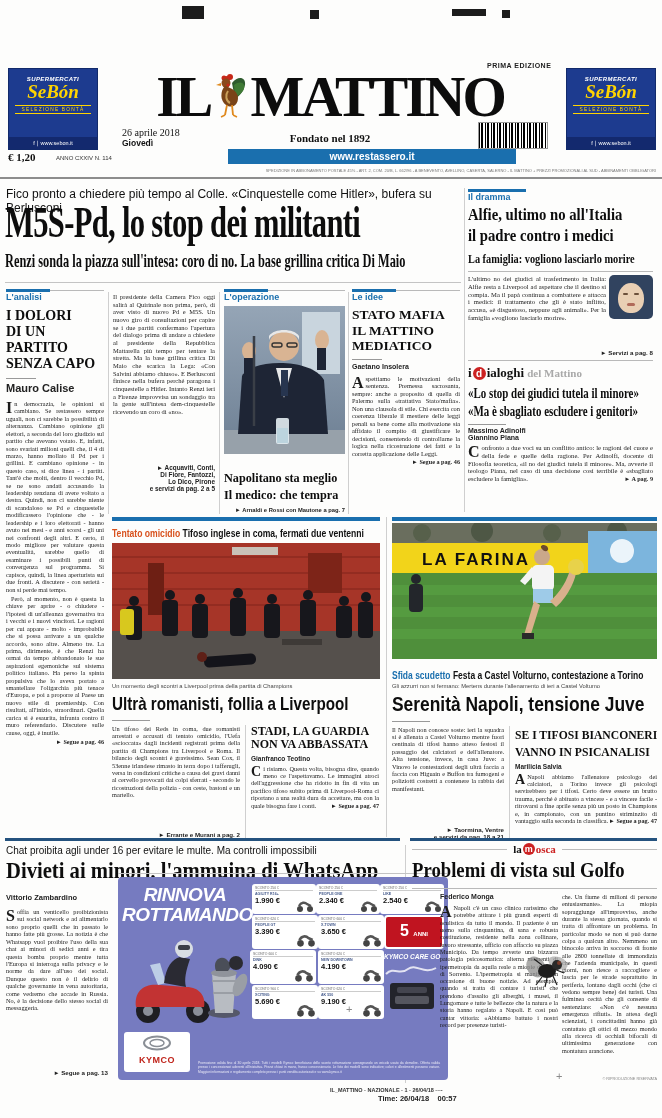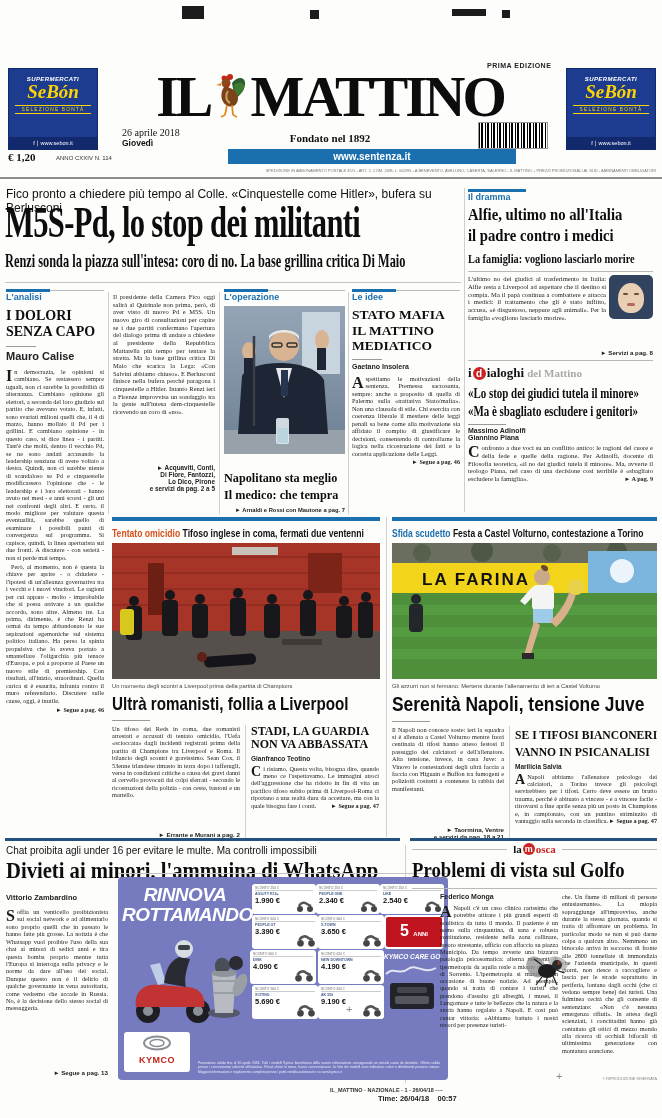--- a/index.html
+++ b/index.html
@@ -90,21 +90,21 @@
 
   <div class="abs" style="left:122px;top:127px;">
     <div class="serif" style="font-size:10px;">26 aprile 2018</div>
     <div class="sans" style="font-size:8.5px;font-weight:bold;">Giovedì</div>
   </div>
   <div class="abs serif" style="left:250px;top:132px;width:160px;text-align:center;font-size:11px;font-weight:bold;">Fondato nel 1892</div>
   <div class="abs barcode" style="left:478px;top:122px;width:68px;height:25px;"></div>
 
   <div class="abs serif" style="left:8px;top:151px;font-size:11px;font-weight:bold;">€ 1,20</div>
   <div class="abs sans" style="left:56px;top:155px;font-size:6px;color:#333;">ANNO CXXIV N. 114</div>
-  <div class="abs" style="left:228px;top:149px;width:288px;height:15px;background:#1a6fae;color:#fff;text-align:center;font-weight:bold;font-size:10px;line-height:15px;">www.sentenza.it</div>
+  <div class="abs" style="left:228px;top:149px;width:288px;height:15px;background:#1a6fae;color:#fff;text-align:center;font-weight:bold;font-size:10px;line-height:15px;">www.restassero.it</div>
   <div class="abs sans" style="left:248px;top:168px;width:408px;font-size:4px;color:#777;text-align:right;overflow:hidden;white-space:nowrap;">SPEDIZIONE IN ABBONAMENTO POSTALE 45% - ART. 2, COM. 20/B, L. 662/96 - A BENEVENTO, AVELLINO, CASERTA, SALERNO - IL MATTINO + PREZZI PROMOZIONALI AL SUD - ABBINAMENTI OBBLIGATORI</div>
 
   <div class="abs" style="left:0;top:177px;width:662px;height:2px;background:#8d8d8d;"></div>
 
   <div class="abs sans" style="left:6px;top:187px;width:458px;font-size:12px;color:#111;">Fico pronto a chiedere più tempo al Colle. «Cinquestelle come Hitler», bufera su Berlusconi</div>
   <div class="abs" style="left:5px;top:196px;">
     <span class="sx serif hl" style="font-size:45px;letter-spacing:-1px;transform:scaleX(.68);">M5S-Pd, lo stop dei militanti</span>
   </div>
   <div class="abs" style="left:5px;top:250px;">
     <span class="sx serif hl" style="font-size:19px;transform:scaleX(.65);">Renzi sonda la piazza sull'intesa: coro di no. La base grillina critica Di Maio</span>
@@ -158,20 +158,21 @@
   <div class="vrule" style="left:108px;top:292px;height:222px;"></div>
   <div class="vrule" style="left:219px;top:292px;height:222px;"></div>
   <div class="vrule" style="left:348px;top:292px;height:222px;"></div>
 
   <div class="abs" style="left:6px;top:290px;width:98px;">
     <div class="sect-rule"></div>
     <div class="bar-blue" style="width:44px;margin-top:-2px;"></div>
     <div class="label-blue">L'analisi</div>
     <div class="serif hl" style="font-size:14px;line-height:16px;margin-top:6px;">
       <div>I DOLORI</div>
+      <div>DI UN PARTITO</div>
       <div>SENZA CAPO</div>
     </div>
     <div style="width:30px;border-top:1px solid #999;margin:6px 0 3px 0;"></div>
     <div class="author" style="font-size:11px;">Mauro Calise</div>
     <div class="body-text" style="margin-top:6px;height:432px;font-size:6.3px;">
       <p><span class="dropcap">I</span><span>n democrazia, le opinioni si cambiano. Se restassero sempre uguali, non ci sarebbe la possibilità di alternanza. Cambiano opinione gli elettori, a seconda del loro giudizio sul partito che avevano votato. E, infatti, sono svariati milioni quelli che, il 4 di marzo, hanno mollato il Pd per i grillini. E cambiano opinione - in questo caso, si dice linea - i partiti. Tant'è che molti, dentro il vecchio Pd, se ne sono andati accusando la leadership renziana di avere voltato a destra. Quindi, non ci sarebbe niente di scandaloso se Pd e cinquestelle modificassero l'opinione che - le leadership e i loro elettorati - hanno avuto nei mesi - e anni scorsi - gli uni nei confronti degli altri. E certo, il modo migliore per valutare questa eventualità, sarebbe quello di esaminare i possibili punti di convergenza sul programma. Si capisce, quindi, la linea aperturista sui due fronti. A discutere - con serietà - non si perde mai tempo.</span></p>
       <p style="text-indent:5px;">Però, al momento, non è questa la chiave per aprire - o chiudere - l'ipotesi di un'alleanza governativa tra i vecchi e i nuovi vincitori. Le ragioni per cui appare - molto - improbabile che si possa arrivare a un qualche accordo, sono altre. Almeno tre. La prima, dirimente, è che Renzi ha ormai da tempo abbandonato le sue aspirazioni egemoniche sul sistema politico italiano. Ha perso la spinta propulsiva che lo aveva portato a smantellare l'oligarchia più tenace d'Europa, e poi a proporre al Paese un nuovo stile di premiership. Con risultati, all'inizio, straordinari. Quella carica si è esaurita, infranta contro il muro referendario. Discutere sulle cause, oggi, è inutile.</p>
       <div class="ref">► Segue a pag. 46</div>
     </div>
   </div>
@@ -308,25 +309,20 @@
           <span class="dropcap" style="font-size:14px;line-height:11px;">C</span><span>i risiamo. Questa volta, bisogna dire, quando meno ce l'aspettavamo. Le immagini atroci dell'aggressione che ha ridotto in fin di vita un pacifico tifoso subito prima di Liverpool-Roma ci riportano a una realtà dura da accettare, ma con la quale bisogna fare i conti.</span>
           <span class="ref" style="float:right;">► Segue a pag. 47</span>
         </div>
       </div>
     </div>
   </div>
 
   <div class="abs" style="left:392px;top:517px;width:265px;">
     <div class="bar-blue" style="height:3.5px;"></div>
     <div style="margin-top:2px;">
-      <span class="sx sans" style="font-size:10px;font-weight:bold;transform:scaleX(.85);">
-        <span class="strip-tag-blue">Sfida scudetto</span><span> Festa a Castel Volturno, contestazione a Torino</span>
-      </span>
-    </div>
-    <div style="margin-top:2px;">
       <svg width="265" height="136" viewBox="0 0 265 136">
         <rect width="265" height="20" fill="#6a6e5e"></rect>
         <circle cx="30" cy="10" r="9" fill="#57604b"></circle>
           <circle cx="90" cy="8" r="11" fill="#4e5745"></circle>
         <circle cx="160" cy="10" r="9" fill="#57604b"></circle>
           <circle cx="225" cy="8" r="10" fill="#4e5745"></circle>
         <rect x="0" y="20" width="196" height="30" fill="#f2d41a"></rect>
         <text x="30" y="42" font-family="Liberation Sans, sans-serif" font-size="17" font-weight="bold" fill="#111" letter-spacing="2">LA FARINA</text>
         <rect x="196" y="8" width="69" height="42" fill="#7cb5dd"></rect>
         <circle cx="230" cy="28" r="12" fill="#fff" opacity=".85"></circle>
@@ -344,20 +340,25 @@
           <circle cx="184" cy="44" r="8" fill="#e8d24a"></circle>
           <rect x="130" y="110" width="12" height="6" fill="#2a2a2a"></rect>
           <path d="M140 44 L128 58 L133 62 L144 50 Z" fill="#f4f4f4"></path>
         </g>
         <g fill="#23262b">
           <circle cx="24" cy="56" r="5"></circle>
             <rect x="17" y="61" width="14" height="28" rx="4"></rect>
         </g>
       </svg>
     </div>
+    <div style="margin-top:2px;">
+      <span class="sx sans" style="font-size:10px;font-weight:bold;transform:scaleX(.85);">
+        <span class="strip-tag-blue">Sfida scudetto</span><span> Festa a Castel Volturno, contestazione a Torino</span>
+      </span>
+    </div>
     <div class="caption">Gli azzurri non si fermano: Mertens durante l'allenamento di ieri a Castel Voltumo</div>
     <div style="margin-top:4px;">
       <span class="sx sans hl" style="font-size:20px;transform:scaleX(.87);">Serenità Napoli, tensione Juve</span>
     </div>
     <div style="width:38px;border-top:1px solid #999;margin:5px 0 4px 0;"></div>
     <div style="display:flex;">
       <div style="width:112px;">
         <div class="body-text" style="height:100px;font-size:6.3px;">Il Napoli non conosce soste: ieri la squadra si è allenata a Castel Volturno mentre fuori centinaia di tifosi hanno atteso festosi il passaggio dei calciatori e dell'allenatore. Alta tensione, invece, in casa Juve: a Vinovo le contestazioni degli ultrà faccia a faccia con Higuain e Buffon tra fumogeni e poliziotti costretti a contenere la rabbia dei manifestanti.</div>
         <div class="ref pre">► Taormina, Ventre
 e servizi da pag. 18 a 21</div>

